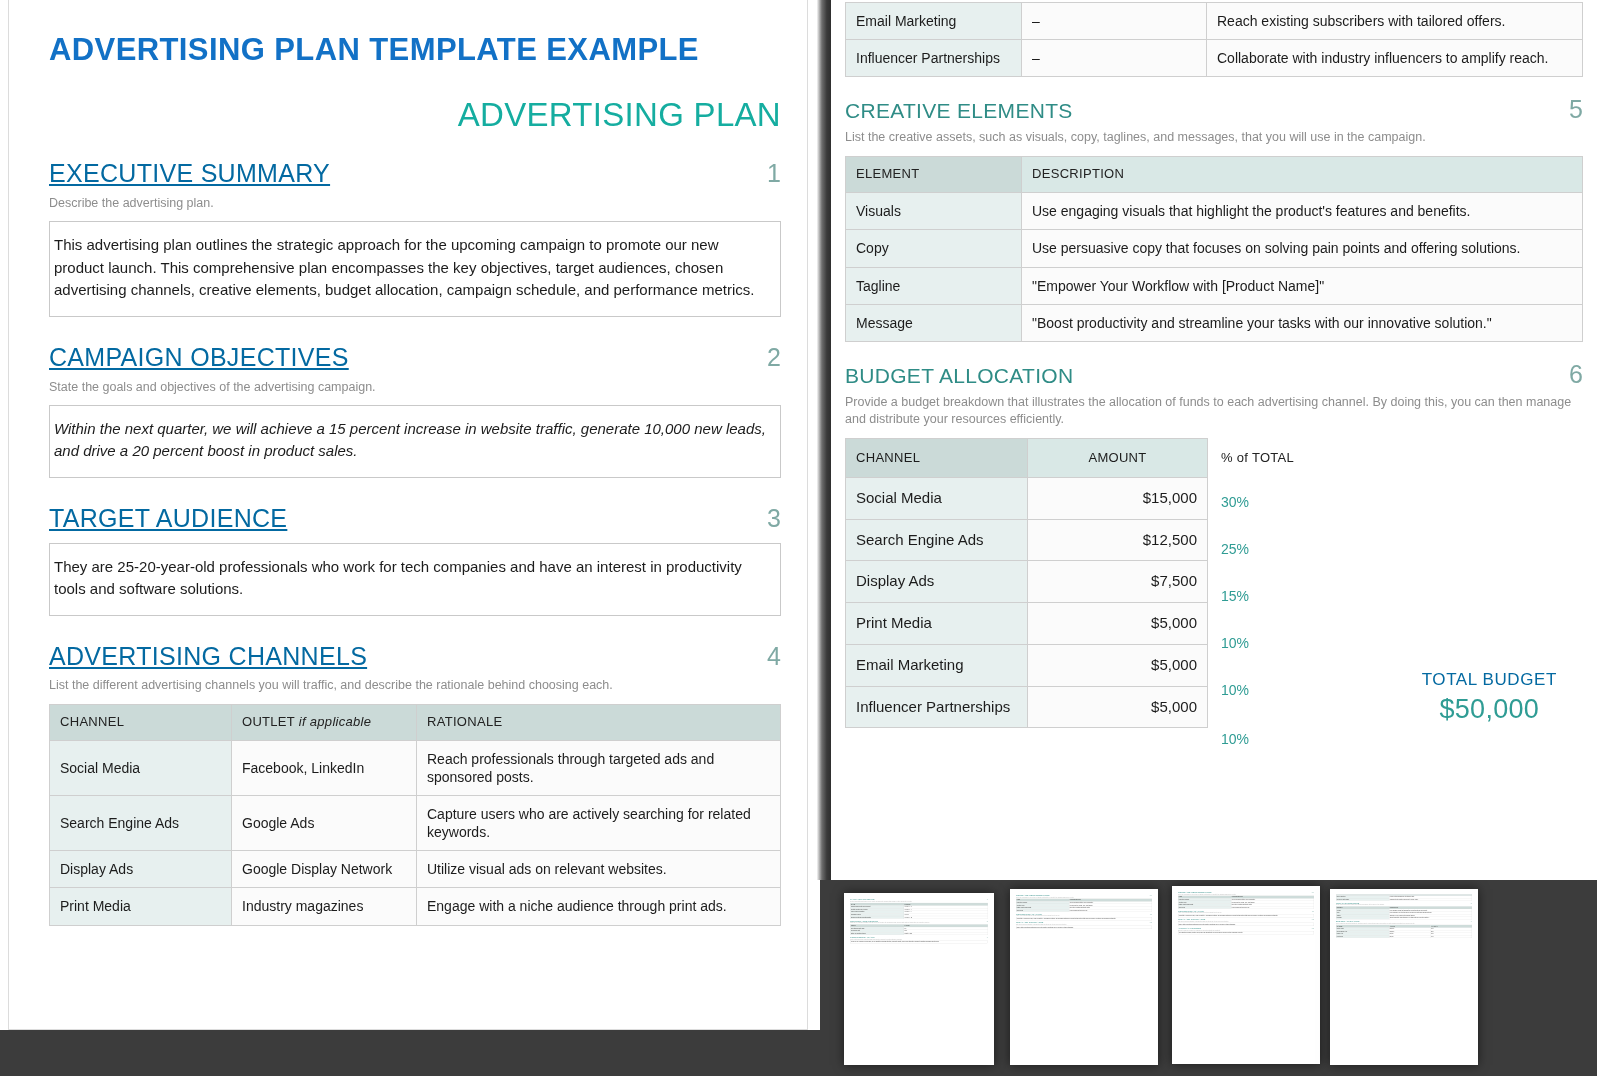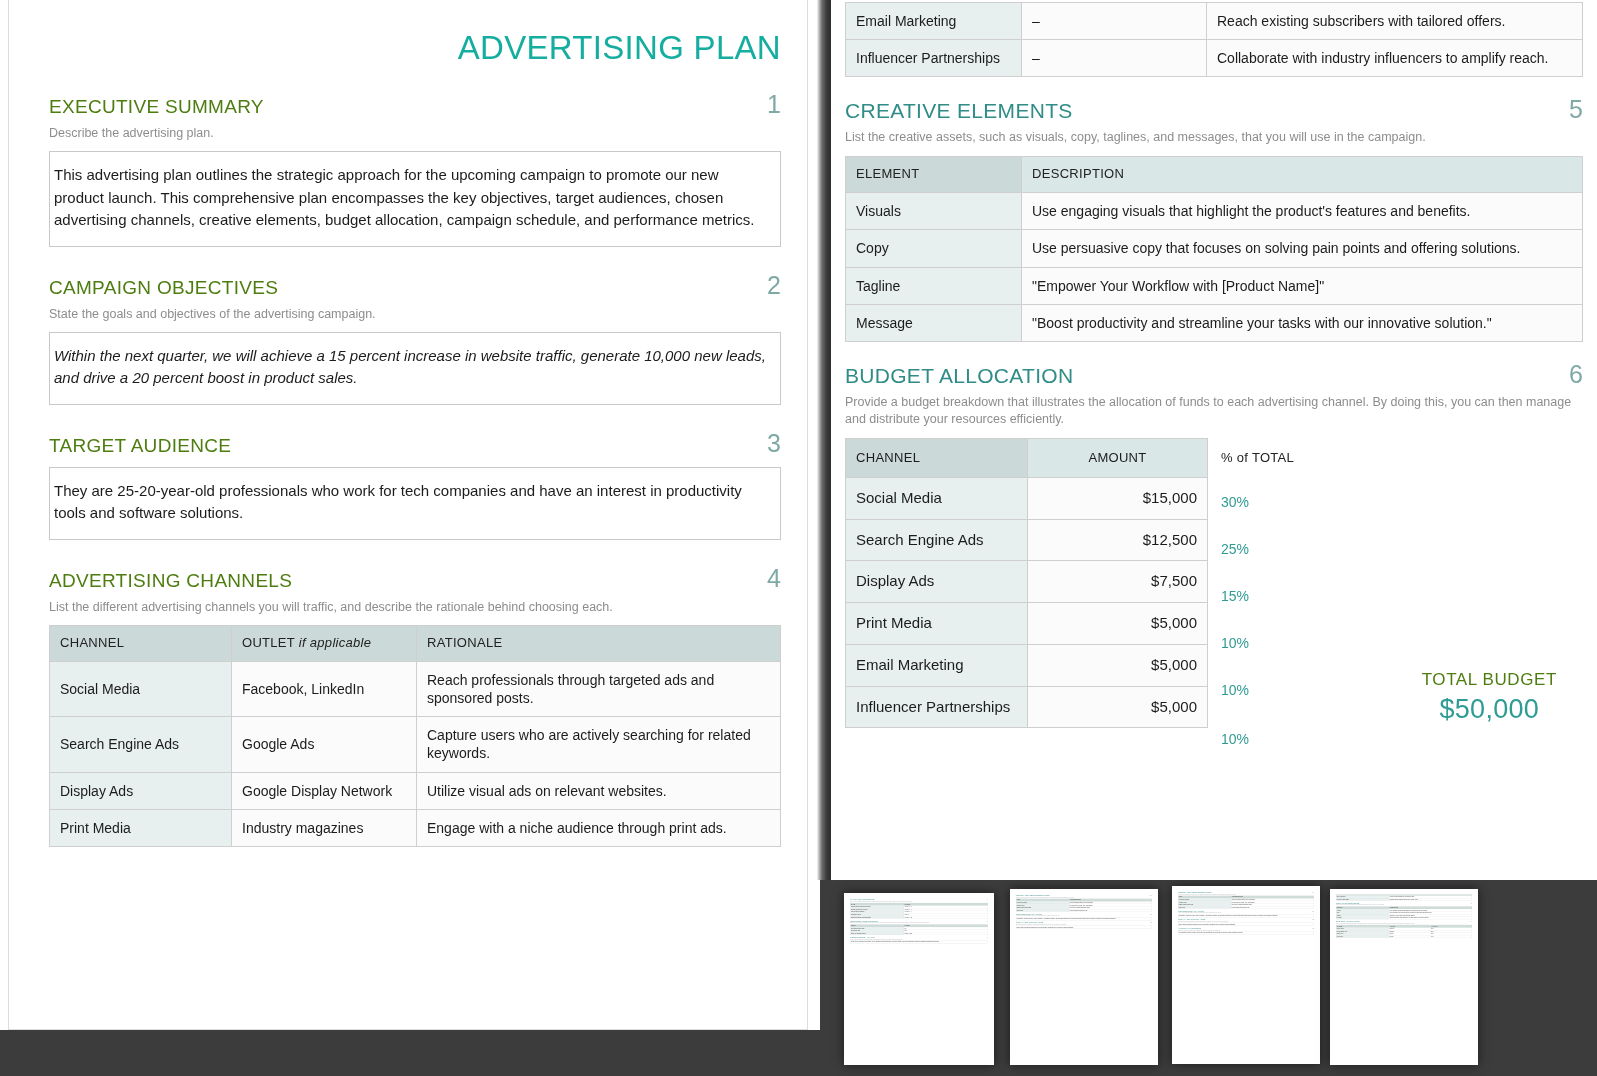--- a/index.html
+++ b/index.html
@@ -23,22 +23,23 @@
     margin-top:33px;line-height:1.1;white-space:nowrap;
   }
   .doc-subtitle{
     color:#15ada0;font-size:33px;text-align:right;margin-top:30px;
     letter-spacing:.3px;font-weight:300;line-height:1.1;
   }
 
   .sec{position:relative;margin-top:26px;}
   .sec-head{display:flex;align-items:baseline;justify-content:space-between;}
   .sec-title{
-    color:#4d7c0f;font-size:19px;letter-spacing:.3px;line-height:1.15;
+    color:#0369a1;font-size:25px;letter-spacing:.3px;line-height:1.15;
     font-weight:400;
+    text-decoration:underline;
   }
   .sec-num{color:#7fa9a4;font-size:25px;font-weight:300;line-height:1;}
   .sec-desc{
     color:#8d8d8d;font-size:12.5px;margin-top:7px;line-height:1.3;
   }
 
   .field-box{
     border:1px solid #c9c9c9;margin-top:10px;padding:12px 13px 14px 4px;
     font-size:15px;color:#1c1c1c;line-height:1.5;box-sizing:border-box;
     background:#fff;
@@ -88,21 +89,21 @@
   }
   table.budget th{background:#cbdad8;font-size:13px;letter-spacing:.3px;text-align:left;}
   table.budget th.amt{background:#d9e8e6;text-align:center;}
   table.budget td.ch{background:#e7f0ef;text-align:left;}
   table.budget td.am{background:#fbfbfb;text-align:right;}
   .pct-col{width:150px;}
   .pct-head{font-size:13px;color:#222;letter-spacing:.3px;padding:12px 0 0 13px;height:26px;}
   .pct-cell{color:#2f9c94;font-size:14px;padding-left:13px;}
 
   .total-box{margin-left:auto;text-align:center;padding-top:232px;padding-right:26px;}
-  .total-label{font-size:17px;color:#4d7c0f;letter-spacing:.6px;}
+  .total-label{font-size:17px;color:#0369a1;letter-spacing:.6px;}
   .total-val{font-size:27px;color:#2f9c94;margin-top:4px;letter-spacing:.3px;}
 
   
   .dark-strip{
     position:absolute;left:0;top:1036px;width:1597px;height:40px;background:#3c3c3c;
   }
   .dark-strip-left{
     position:absolute;left:0;top:1030px;width:820px;height:46px;background:#3c3c3c;
   }
   .thumb-band{
@@ -135,20 +136,21 @@
   .thumb-blur{filter:blur(.45px);opacity:.93;}
 </style>
 </head>
 <body>
 
 <div class="stage">
 
   <div class="left-page">
     <div class="left-inner">
 
+      <div class="doc-title">ADVERTISING PLAN TEMPLATE EXAMPLE</div>
 
       <div class="doc-subtitle">ADVERTISING PLAN</div>
 
       <div class="sec">
         <div class="sec-head">
           <div class="sec-title">EXECUTIVE SUMMARY</div>
           <div class="sec-num">1</div>
         </div>
         <div class="sec-desc">Describe the advertising plan.</div>
         <div class="field-box fb-h1">This advertising plan outlines the strategic approach for the upcoming campaign to promote our new product launch. This comprehensive plan encompasses the key objectives, target audiences, chosen advertising channels, creative elements, budget allocation, campaign schedule, and performance metrics.</div>

